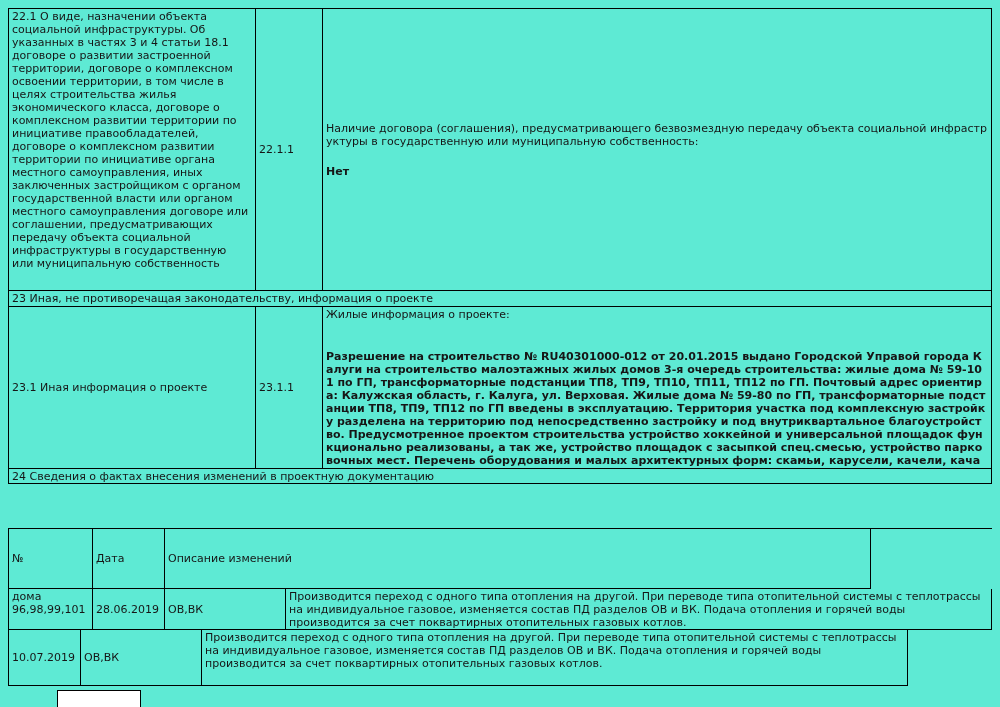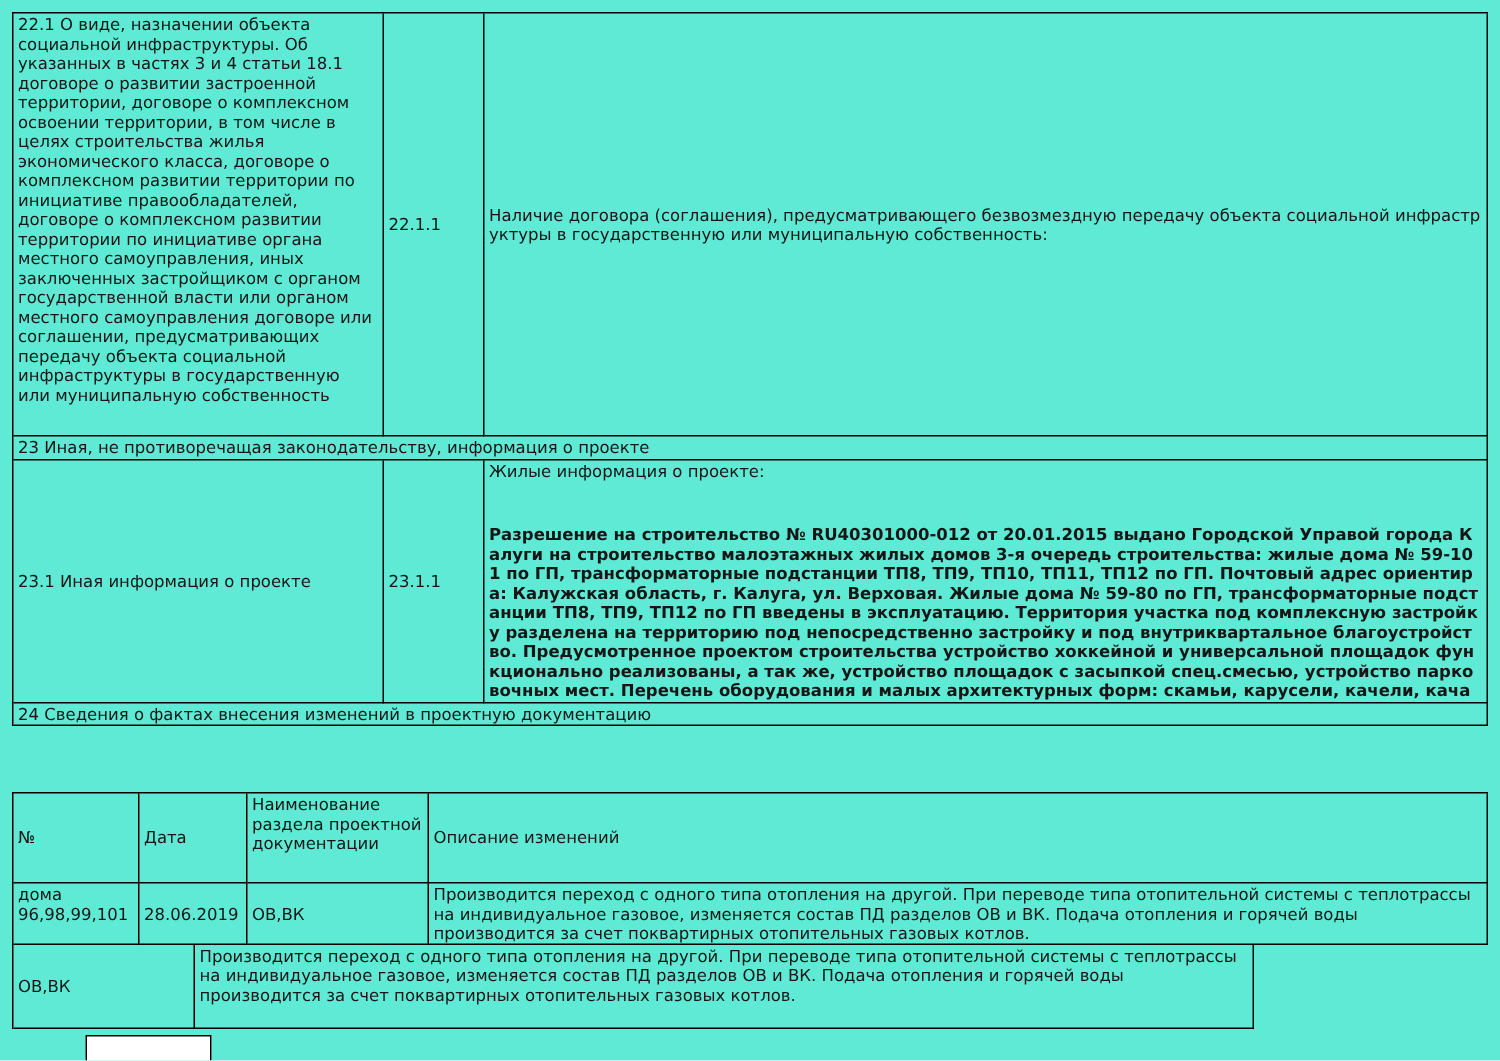--- a/index.html
+++ b/index.html
@@ -55,20 +55,21 @@
 
     <div class="tr r-22">
       <div class="td c-label">
         <div>22.1 О виде, назначении объекта социальной инфраструктуры. Об указанных в частях 3 и 4 статьи 18.1 договоре о развитии застроенной территории, договоре о комплексном освоении территории, в том числе в целях строительства жилья экономического класса, договоре о комплексном развитии территории по инициативе правообладателей, договоре о комплексном развитии территории по инициативе органа местного самоуправления, иных заключенных застройщиком с органом государственной власти или органом местного самоуправления договоре или соглашении, предусматривающих передачу объекта социальной инфраструктуры в государственную или муниципальную собственность</div>
       </div>
       <div class="td c-code vc">
         <div>22.1.1</div>
       </div>
       <div class="td c-val vc">
         <div class="ba">Наличие договора (соглашения), предусматривающего безвозмездную передачу объекта социальной инфраструктуры в государственную или муниципальную собственность:</div>
+        <div class="b">Нет</div>
       </div>
     </div>
 
     <div class="tr r-h23">
       <div class="td full vc">
         <div>23 Иная, не противоречащая законодательству, информация о проекте</div>
       </div>
     </div>
 
     <div class="tr r-23">
@@ -95,23 +96,20 @@
 
   <div class="tbl changes">
 
     <div class="tr r-chh">
       <div class="td c-num vc">
         <div>№</div>
       </div>
       <div class="td c-date vc">
         <div>Дата</div>
       </div>
-      <div class="td c-sec">
-        <div>Наименование раздела проектной документации</div>
-      </div>
       <div class="td c-desc vc">
         <div>Описание изменений</div>
       </div>
     </div>
 
     <div class="tr r-ch1">
       <div class="td c-num">
         <div>дома 96,98,99,101</div>
       </div>
       <div class="td c-date vc">
@@ -119,20 +117,23 @@
       </div>
       <div class="td c-sec vc">
         <div>ОВ,ВК</div>
       </div>
       <div class="td c-desc">
         <div>Производится переход с одного типа отопления на другой. При переводе типа отопительной системы с теплотрассы на индивидуальное газовое, изменяется состав ПД разделов ОВ и ВК. Подача отопления и горячей воды производится за счет поквартирных отопительных газовых котлов.</div>
       </div>
     </div>
 
     <div class="tr r-ch2">
+      <div class="td c-date vc">
+        <div>10.07.2019</div>
+      </div>
       <div class="td c-sec vc">
         <div>ОВ,ВК</div>
       </div>
       <div class="td c-desc">
         <div>Производится переход с одного типа отопления на другой. При переводе типа отопительной системы с теплотрассы на индивидуальное газовое, изменяется состав ПД разделов ОВ и ВК. Подача отопления и горячей воды производится за счет поквартирных отопительных газовых котлов.</div>
       </div>
     </div>
 
   </div>
 

